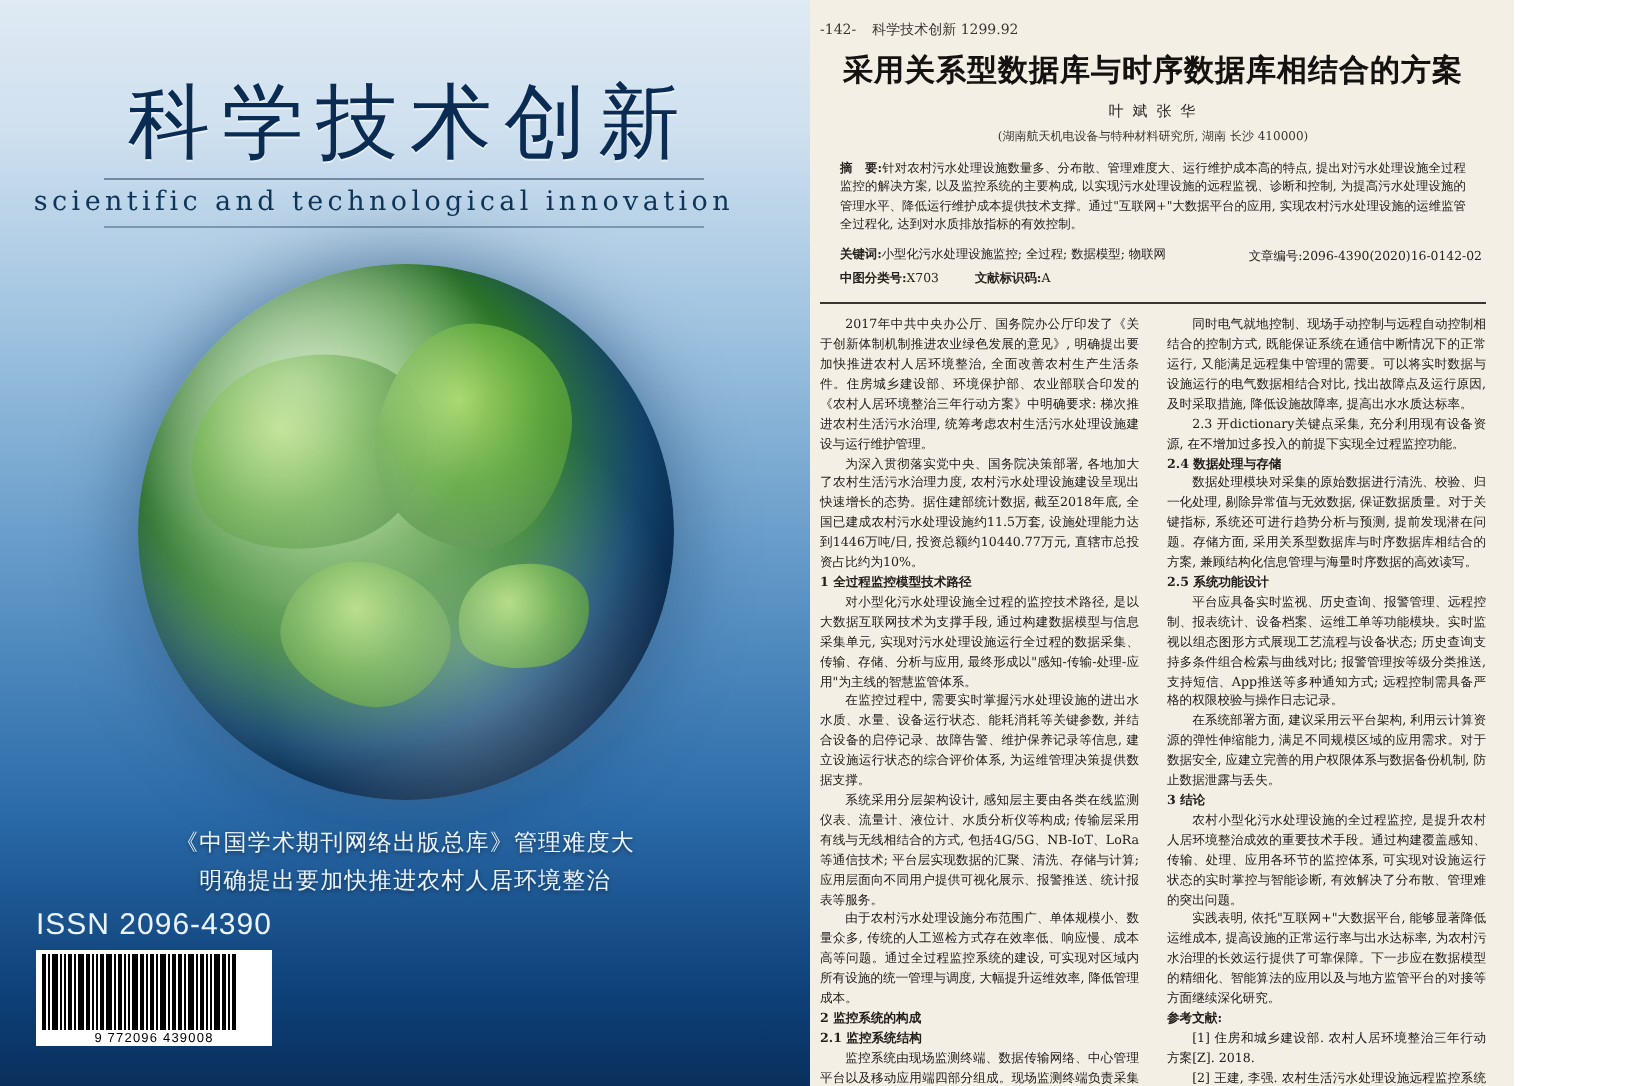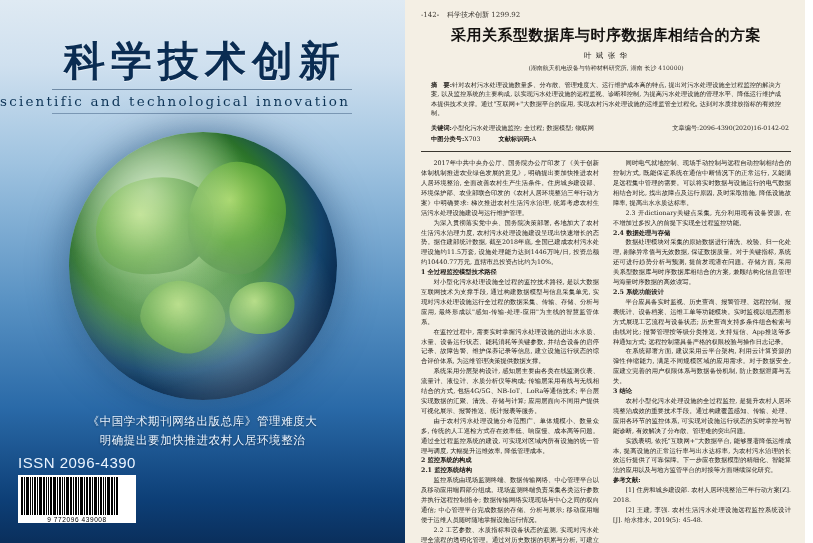--- a/index.html
+++ b/index.html
@@ -4,23 +4,23 @@
 <style>
   html,body{margin:0;padding:0;background:#ffffff;}
   body{width:813px;height:543px;overflow:hidden;font-family:"Liberation Sans",sans-serif;}
   .page{position:relative;width:813px;height:543px;display:flex;}
 
   
   .cover{position:relative;width:405px;height:543px;overflow:hidden;
     background:linear-gradient(180deg,#dfeaf3 0%,#cfe0ef 12%,#9fc3e0 30%,#5a93c4 55%,#2a6aa8 75%,#0d3f77 92%,#0a2f5c 100%);}
   .cover-inner{position:absolute;inset:0;}
   .cover-title{position:absolute;top:34px;left:0;width:410px;text-align:center;
-    font-family:"DejaVu Serif",serif;font-weight:bold;font-size:41px;letter-spacing:6px;color:#0a2c52;
+    font-family:"DejaVu Serif",serif;font-weight:normal;font-size:41px;letter-spacing:6px;color:#0a2c52;
     text-shadow:0 1px 0 rgba(255,255,255,.55);}
-  .cover-sub{position:absolute;top:93px;left:0;width:367px;text-align:left;
+  .cover-sub{position:absolute;top:93px;left:0;width:367px;text-align:right;
     font-family:"DejaVu Serif",serif;font-size:13.5px;letter-spacing:2.2px;color:#0e3557;}
   .cover-rule{position:absolute;top:89px;left:52px;width:300px;height:1px;background:rgba(10,44,82,.45);}
   .cover-rule2{position:absolute;top:113px;left:52px;width:300px;height:1px;background:rgba(10,44,82,.35);}
 
   
   .globe-wrap{position:absolute;top:132px;left:50%;transform:translateX(-50%);width:268px;height:268px;}
   .globe{position:absolute;inset:0;border-radius:50%;
     background:
       radial-gradient(circle at 33% 28%, rgba(255,255,255,.55) 0%, rgba(255,255,255,0) 38%),
       radial-gradient(circle at 38% 34%, #7fc24a 0%, #4e9b36 22%, #2f7d2c 42%, #1d5f8f 62%, #0e3f72 80%, #06284d 100%);
@@ -48,21 +48,21 @@
   .issue-num{font-size:26px;letter-spacing:1px;text-shadow:0 1px 3px rgba(0,0,0,.5);}
   .issue-sub{font-size:12px;margin-top:3px;text-shadow:0 1px 3px rgba(0,0,0,.5);}
 
   .issn{position:absolute;left:18px;bottom:72px;color:#eaf4ff;font-size:15px;letter-spacing:.5px;}
   .barcode{position:absolute;left:18px;bottom:20px;width:118px;height:48px;background:#ffffff;padding:2px 3px 0;box-sizing:border-box;}
   .bars{display:flex;align-items:flex-end;height:38px;gap:1px;}
   .bars i{display:block;background:#000;height:100%;}
   .barcode-num{font-size:6.5px;text-align:center;letter-spacing:.6px;color:#000;margin-top:1px;}
 
   
-  .article{position:relative;width:400px;height:543px;background:#f4efe4;box-sizing:border-box;padding:10px 14px 8px 16px;overflow:hidden;}
+  .article{position:relative;width:352px;height:543px;background:#f4efe4;box-sizing:border-box;padding:10px 14px 8px 5px;overflow:hidden;}
   .art-head{display:flex;align-items:baseline;gap:8px;font-family:"DejaVu Serif",serif;font-size:7px;color:#3a3630;margin-bottom:6px;}
   .art-head .pg{font-size:7px;}
   .art-title{text-align:center;font-family:"DejaVu Serif",serif;font-weight:bold;font-size:15px;color:#141210;letter-spacing:.5px;margin:4px 0 6px;}
   .art-authors{text-align:center;font-family:"DejaVu Serif",serif;font-size:7.5px;color:#2a2724;letter-spacing:1px;}
   .art-affil{text-align:center;font-family:"DejaVu Serif",serif;font-size:6px;color:#3b3833;margin-top:3px;}
   .abs{margin:7px 10px 0 10px;font-family:"DejaVu Serif",serif;font-size:6.2px;line-height:9.4px;color:#26231f;text-align:justify;}
   .abs b{font-weight:bold;}
   .kw{margin:5px 10px 0 10px;font-family:"DejaVu Serif",serif;font-size:6.2px;line-height:9.6px;color:#26231f;}
   .clsline{margin:3px 10px 0 10px;display:flex;gap:18px;font-family:"DejaVu Serif",serif;font-size:6.2px;color:#26231f;}
   .hr{margin:7px 0 6px;border-top:1px solid #3a362f;}

